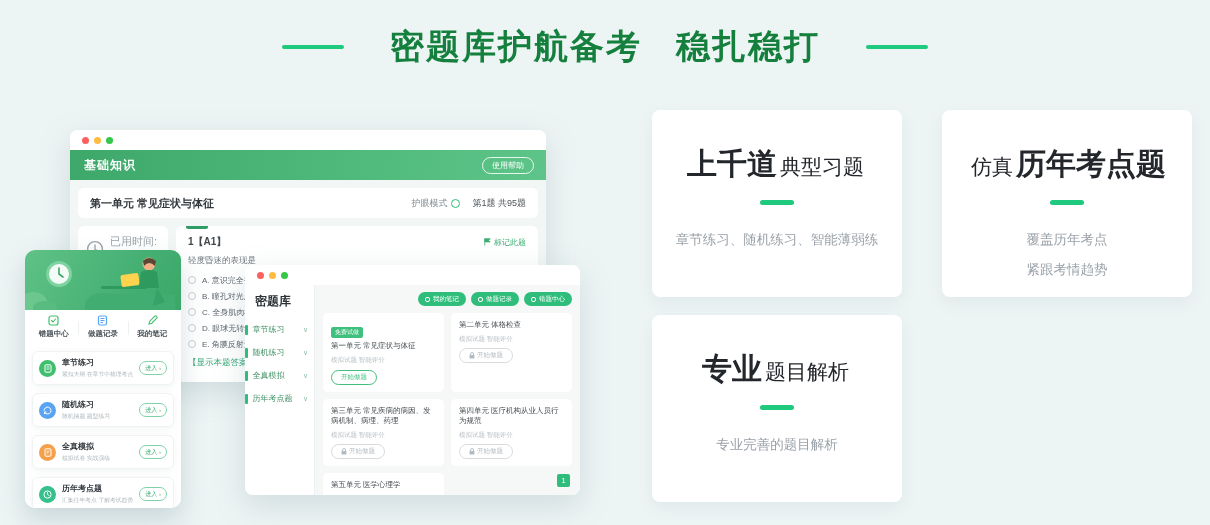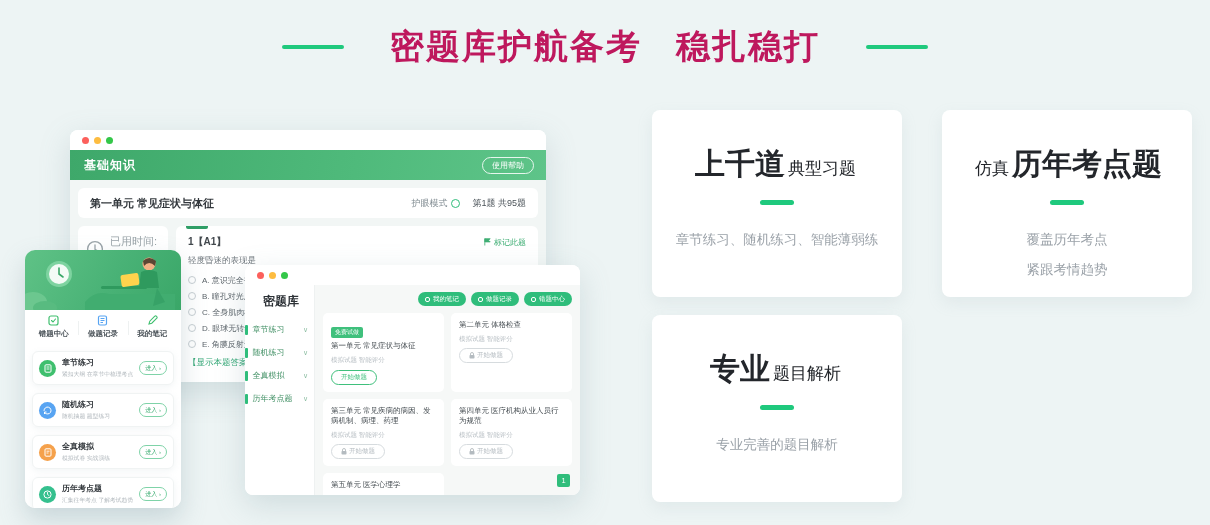--- a/index.html
+++ b/index.html
@@ -3,21 +3,21 @@
 <meta charset="utf-8">
 <style>
   * { margin:0; padding:0; box-sizing:border-box; }
   html,body { width:1210px; height:525px; }
   body { font-family:"Liberation Sans","DejaVu Sans",sans-serif; background:#edf4f4; overflow:hidden; }
   .stage { position:relative; width:1210px; height:525px; background:#edf4f4; }
 
   
   .page-header { position:absolute; top:24px; left:0; width:100%; display:flex; align-items:center; justify-content:center; gap:46px; }
   .dash { width:62px; height:4px; background:#1fc97d; border-radius:2px; }
-  .page-title { font-size:34px; font-weight:800; color:#be185d; letter-spacing:2px; }
+  .page-title { font-size:34px; font-weight:800; color:#15803d; letter-spacing:2px; }
   .page-title .t-gap { display:inline-block; width:34px; }
 
   
   .win { position:absolute; background:#fff; border-radius:8px; box-shadow:0 10px 30px rgba(120,150,160,.25); overflow:hidden; }
   .titlebar { height:20px; display:flex; align-items:center; padding-left:12px; gap:5px; background:#fff; }
   .dot { width:7px; height:7px; border-radius:50%; }
   .dot.r { background:#fc605c; } .dot.y { background:#fdbc40; } .dot.g { background:#34c749; }
 
   
   #exam-win { left:70px; top:130px; width:476px; height:252px; z-index:1; }
@@ -46,21 +46,21 @@
   .opt-row { display:flex; align-items:center; gap:6px; padding:2.5px 0; }
   .opt-radio { width:8px; height:8px; border:1px solid #c7ced2; border-radius:50%; flex:0 0 auto; }
   .opt-label { font-size:8px; color:#5d656b; }
   .answer-links { margin-top:5px; display:flex; gap:4px; }
   .answer-links span { font-size:8.5px; color:#35a877; }
 
   
   #bank-win { left:245px; top:265px; width:335px; height:230px; z-index:2; }
   .bank-body { display:flex; height:210px; }
   .bank-side { width:70px; background:#fff; border-right:1px solid #eef1f1; padding-top:4px; }
-  .bank-logo { font-size:12px; font-weight:800; color:#2c3136; padding:4px 0 8px 18px; }
+  .bank-logo { font-size:12px; font-weight:800; color:#2c3136; padding:4px 0 8px 10px; }
   .side-item { display:flex; align-items:center; justify-content:space-between; padding:6px 6px 6px 0; }
   .side-item .bar { width:2.5px; height:10px; background:#2fbd7b; border-radius:1px; }
   .side-item .lbl { font-size:8px; color:#3f8f63; flex:1; margin-left:5px; }
   .side-item .chev { font-size:7px; color:#8fbfa4; }
   .bank-main { flex:1; background:#f6f8f7; padding:7px 8px; position:relative; }
   .bank-topbtns { display:flex; justify-content:flex-end; gap:5px; margin-bottom:7px; }
   .top-pill { background:#2fbd7b; color:#fff; font-size:6.5px; border-radius:8px; padding:2.5px 7px; display:flex; align-items:center; gap:3px; }
   .top-pill .ring { width:5px; height:5px; border:1px solid #fff; border-radius:2px; display:inline-block; }
   .bank-grid { display:grid; grid-template-columns:1fr 1fr; gap:7px; }
   .bank-card { background:#fff; border-radius:5px; padding:7px 8px; min-height:52px; }
@@ -86,21 +86,21 @@
   .app-item-txt { flex:1; margin-left:6px; }
   .app-item-title { font-size:8px; font-weight:700; color:#33383d; }
   .app-item-desc { font-size:5.8px; color:#b0b7bc; margin-top:2px; white-space:nowrap; }
   .enter-pill { border:1px solid #7fd3a8; color:#3fae74; font-size:6px; border-radius:8px; padding:1.5px 5px; white-space:nowrap; }
 
   
   .features { position:absolute; left:652px; top:110px; display:grid; grid-template-columns:250px 250px; grid-auto-rows:187px; column-gap:40px; row-gap:18px; }
   .fcard { background:#fff; border-radius:8px; box-shadow:0 6px 16px rgba(150,170,180,.14); text-align:center; padding-top:34px; }
   .fcard-title { color:#23262b; white-space:nowrap; }
   .fcard-title .strong { font-size:30px; font-weight:800; }
-  .fcard-title .light { font-size:17px; font-weight:400; margin:0 3px; }
+  .fcard-title .light { font-size:21px; font-weight:400; margin:0 3px; }
   .f-underline { width:34px; height:5px; background:#1fc97d; border-radius:2.5px; margin:15px auto 0; }
   .f-line { font-size:13.5px; color:#9aa1a8; line-height:30px; }
   .f-lines { margin-top:20px; }
 
   svg { display:block; }
 </style>
 </head>
 <body>
 
 <div class="stage">

